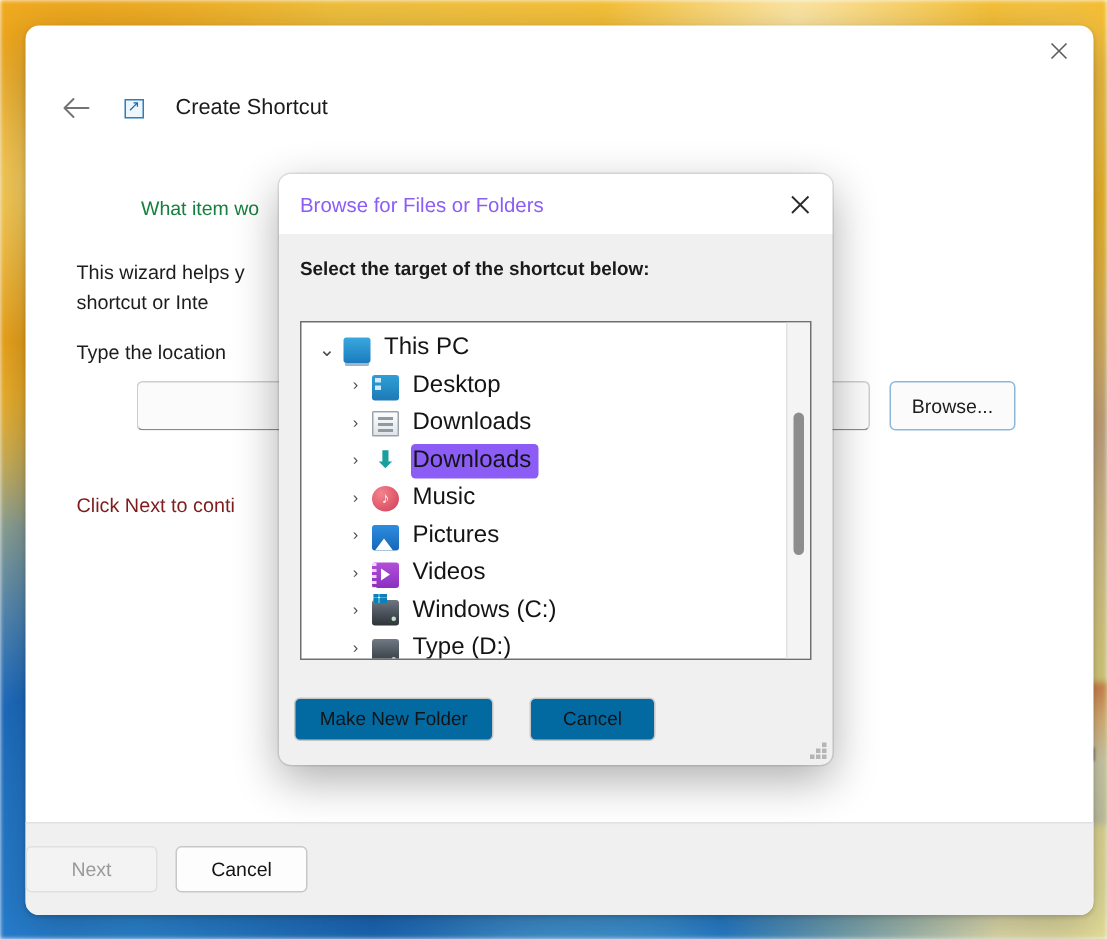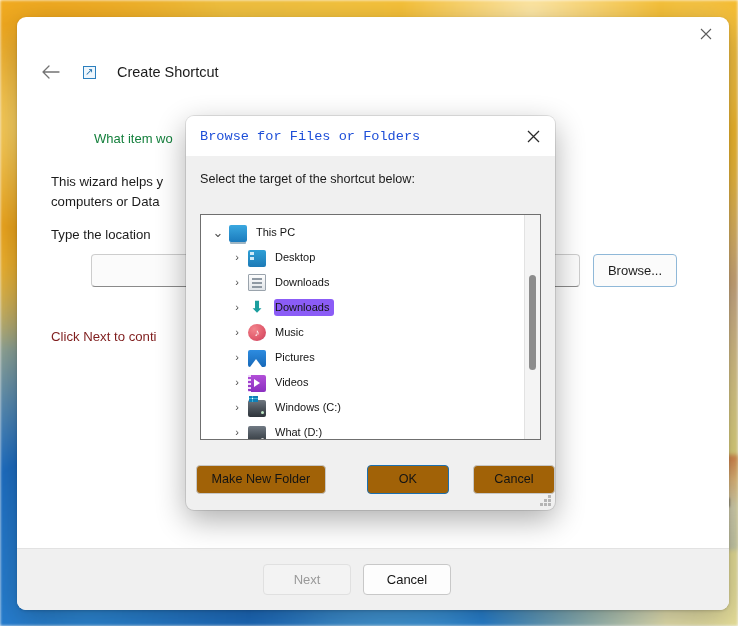--- a/index.html
+++ b/index.html
@@ -173,21 +173,21 @@
     color: #7f1d1d;
   }
 
   #wizard-footer {
     flex: none;
     height: 62px;
     background: #f0f0f0;
     border-top: 1px solid #e2e2e2;
     display: flex;
     align-items: center;
-    justify-content: center;
+    justify-content: flex-start;
     padding-right: 32px;
     gap: 12px;
   }
   .footer-btn {
     width: 88px; height: 31px;
     border-radius: 4px;
     font-family: "Liberation Sans", sans-serif;
     font-size: 13px;
     cursor: default;
   }
@@ -218,42 +218,42 @@
     flex: none;
     height: 40px;
     background: #ffffff;
     display: flex;
     align-items: center;
     padding-left: 14px;
     position: relative;
   }
   #dialog-title {
     font-size: 13.6px;
-    color: #1d4ed8;
-    font-family: Liberation Mono, monospace;
+    color: #8b5cf6;
   }
   #dialog-close {
     position: absolute;
     right: 0; top: 0;
     width: 44px; height: 40px;
     display: flex; align-items: center; justify-content: center;
     color: #2a2a2a;
     font-size: 15px;
     cursor: default;
   }
   #dialog-body {
     flex: 1;
     padding: 0 14px;
     display: flex;
     flex-direction: column;
   }
   #dialog-prompt {
     margin-top: 16px;
     font-size: 12.6px;
     color: #1a1a1a;
+    font-weight: bold;
   }
 
   #tree-panel {
     margin-top: 28px;
     height: 226px;
     background: #ffffff;
     border: 1px solid #6f6f6f;
     position: relative;
     overflow: hidden;
   }
@@ -277,21 +277,21 @@
     line-height: 1;
   }
   .tree-row .chev.down { color: #4d4d4d; }
   .tree-row .ico {
     width: 18px; height: 17px;
     flex: none;
     margin-right: 8px;
     position: relative;
   }
   .tree-row .lbl {
-    font-size: 11px;
+    font-size: 16px;
     color: #141414;
     padding: 2px 5px 3px 1px;
     border-radius: 3px;
     white-space: nowrap;
   }
   .tree-row.level0 { padding-left: 6px; }
   .tree-row.level1 { padding-left: 25px; }
   .tree-row.selected .lbl {
     background: #8b5cf6;
   }
@@ -343,21 +343,21 @@
     align-items: center;
     padding: 0 0 0 2px;
     gap: 0;
     position: relative;
   }
   .dlg-btn {
     height: 29px;
     border-radius: 4px;
     font-family: "Liberation Sans", sans-serif;
     font-size: 12.6px;
-    background: #a16207;
+    background: #0369a1;
     border: 1px solid #c6c6c6;
     color: #141414;
     cursor: default;
   }
   #make-new-folder { width: 133px; margin-left: 8px; }
   #ok-button { width: 84px; margin-left: 41px; border: 1.5px solid #1b6fb0; }
   #cancel-button-dialog { width: 84px; margin-left: 24px; }
 
   #resize-grip {
     position: absolute;
@@ -399,21 +399,21 @@
         <span class="arrow">↗</span>
     </div>
     <div id="wizard-title">Create Shortcut</div>
   </div>
 
   <div id="wizard-body">
     <div id="wizard-heading">What item wo</div>
 
     <div id="wizard-desc">
       <span>This wizard helps y</span><br>
-      <span>computers or Data</span>
+      <span>shortcut or Inte</span>
     </div>
 
     <div id="type-label">Type the location</div>
 
     <div id="location-row">
       <input id="location-input" type="text" value="" style="">
       <button id="browse-button">Browse...</button>
     </div>
 
     <div id="click-next">Click Next to conti</div>
@@ -477,32 +477,31 @@
             <span class="lbl">Videos</span>
           </div>
           <div class="tree-row level1">
             <span class="chev">›</span>
             <span class="ico ic-drive-c"></span>
             <span class="lbl">Windows (C:)</span>
           </div>
           <div class="tree-row level1">
             <span class="chev">›</span>
             <span class="ico ic-drive-d"></span>
-            <span class="lbl">What (D:)</span>
+            <span class="lbl">Type (D:)</span>
           </div>
         </div>
       <div id="tree-scrollbar">
         <div id="tree-scroll-thumb" style="top: 27%; height: 42%;"></div>
       </div>
     </div>
   </div>
 
   <div id="dialog-buttons">
     <button id="make-new-folder" class="dlg-btn">Make New Folder</button>
-    <button id="ok-button" class="dlg-btn">OK</button>
     <button id="cancel-button-dialog" class="dlg-btn">Cancel</button>
     <div id="resize-grip">
         <i style="left: 8px; top: 0px;"></i>
         <i style="left: 4px; top: 4px;"></i>
         <i style="left: 8px; top: 4px;"></i>
         <i style="left: 0px; top: 8px;"></i>
         <i style="left: 4px; top: 8px;"></i>
         <i style="left: 8px; top: 8px;"></i>
       </div>
   </div>

